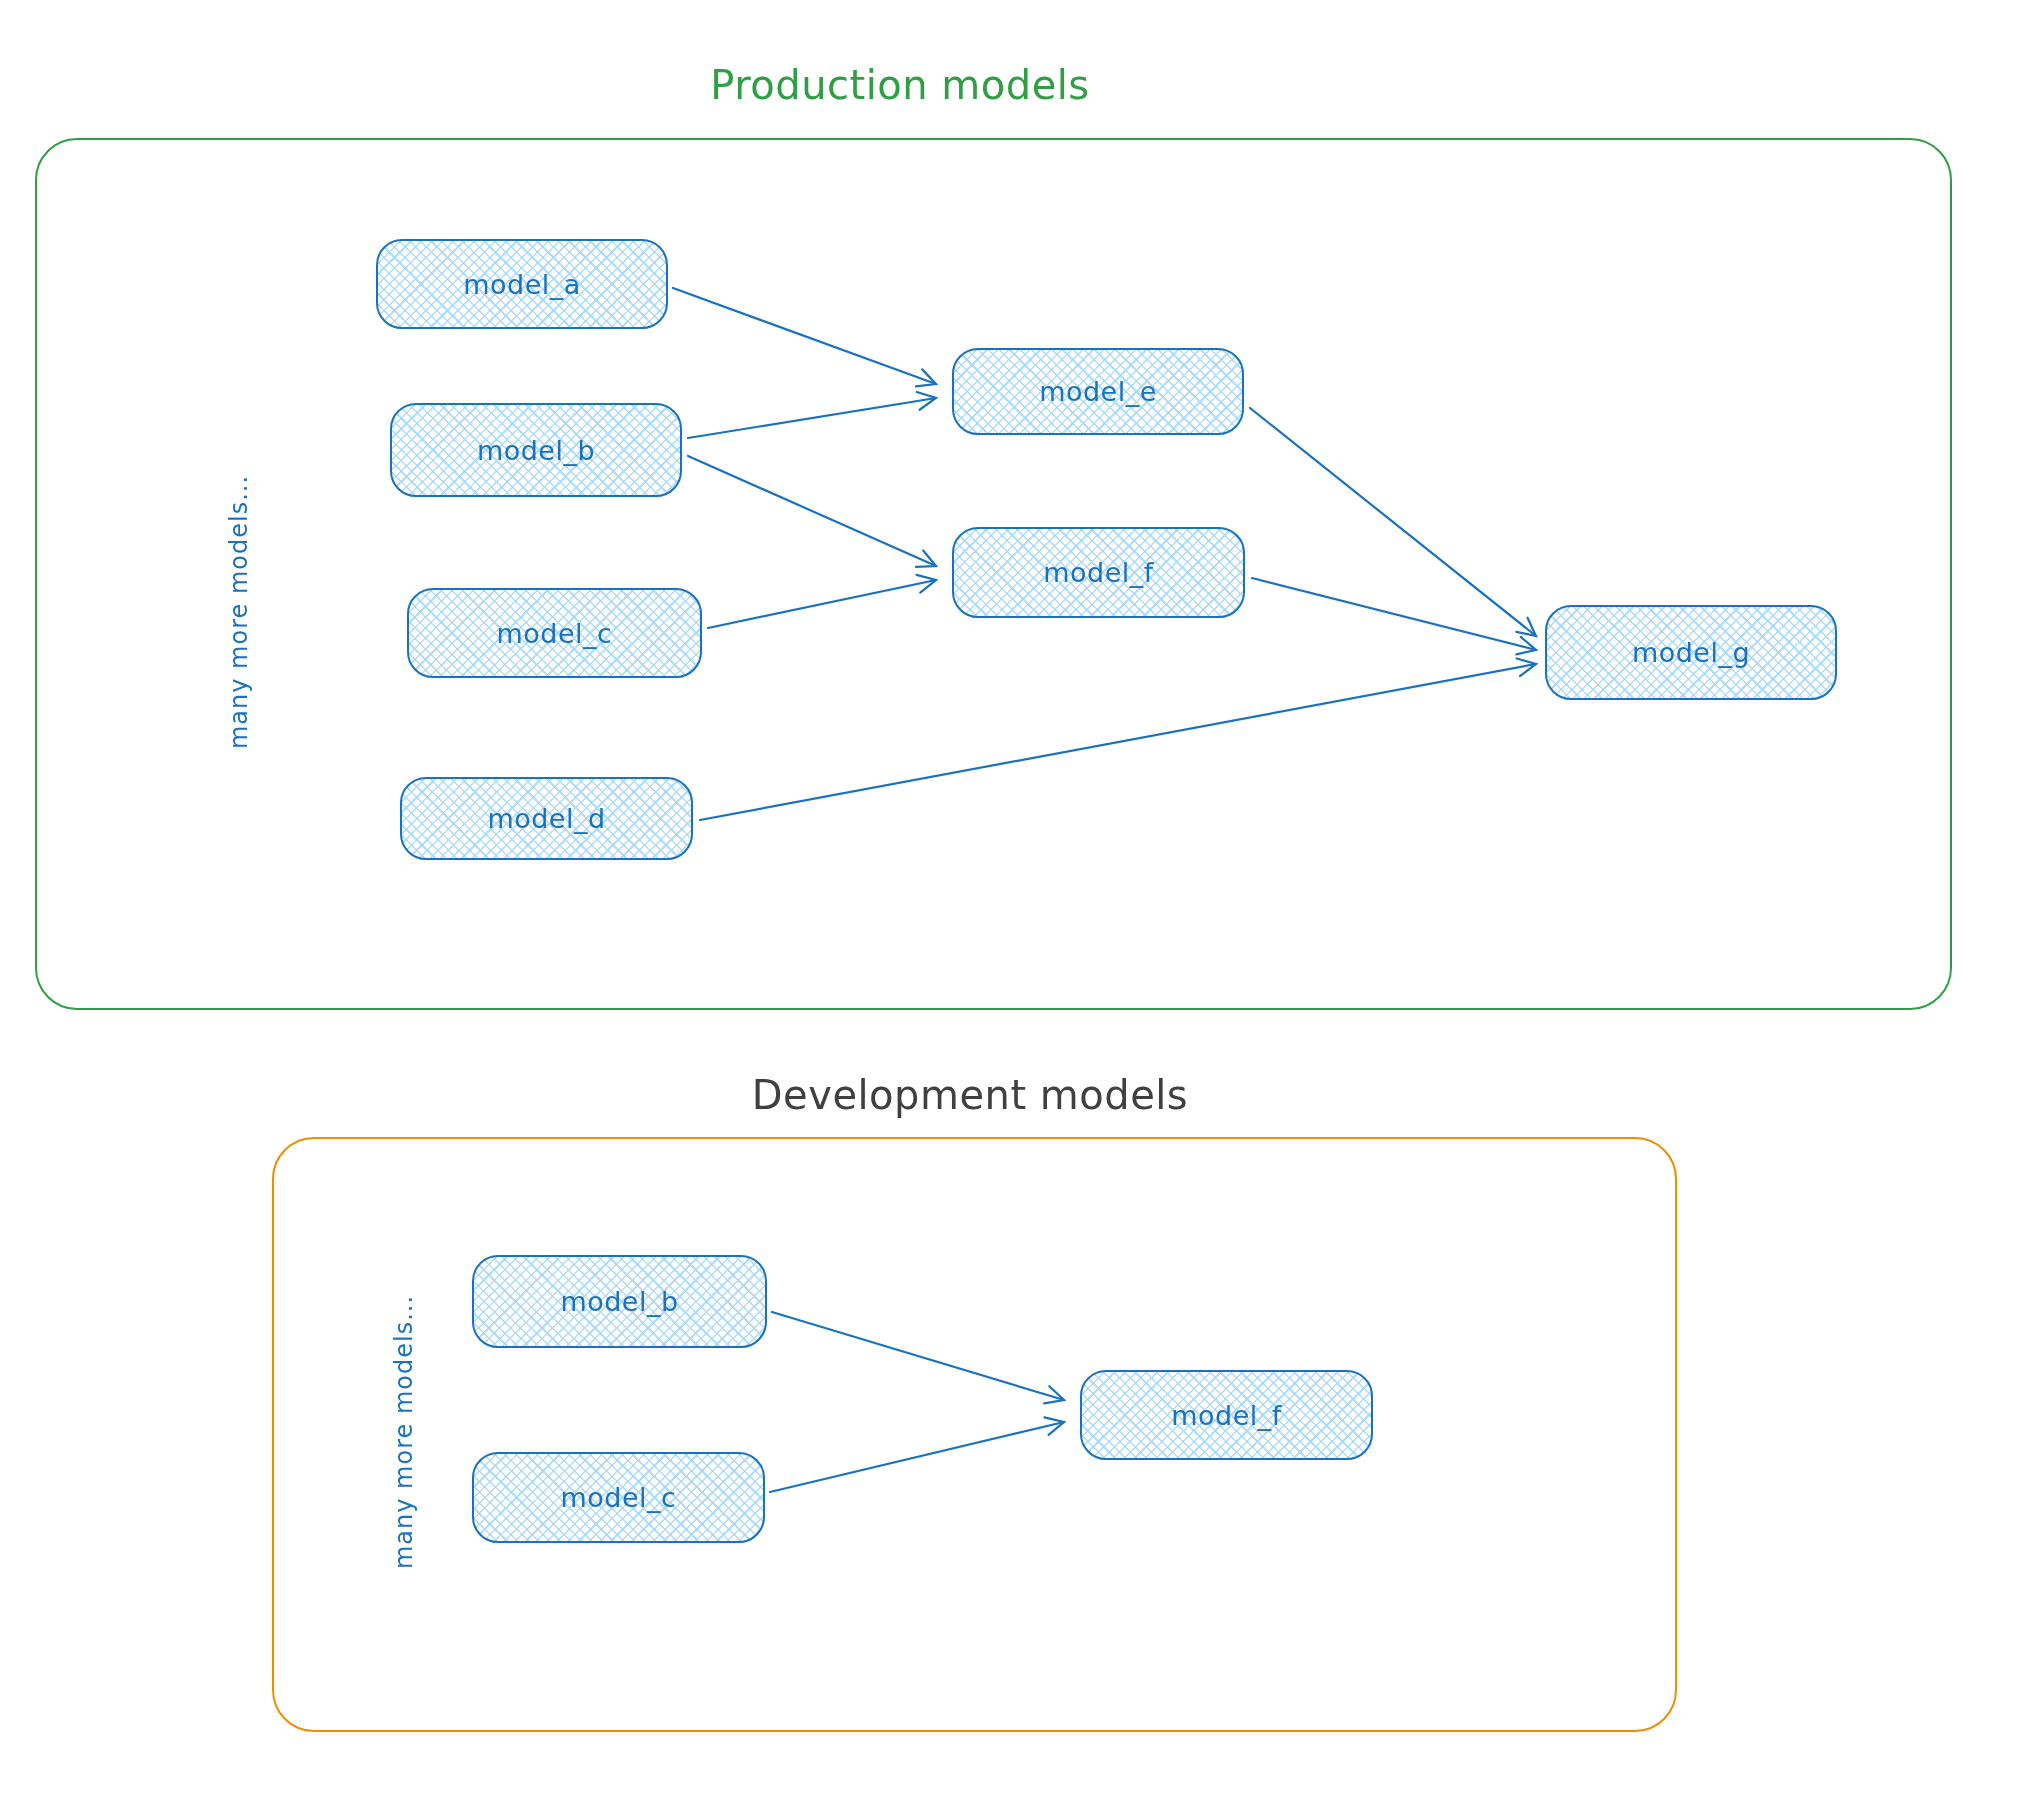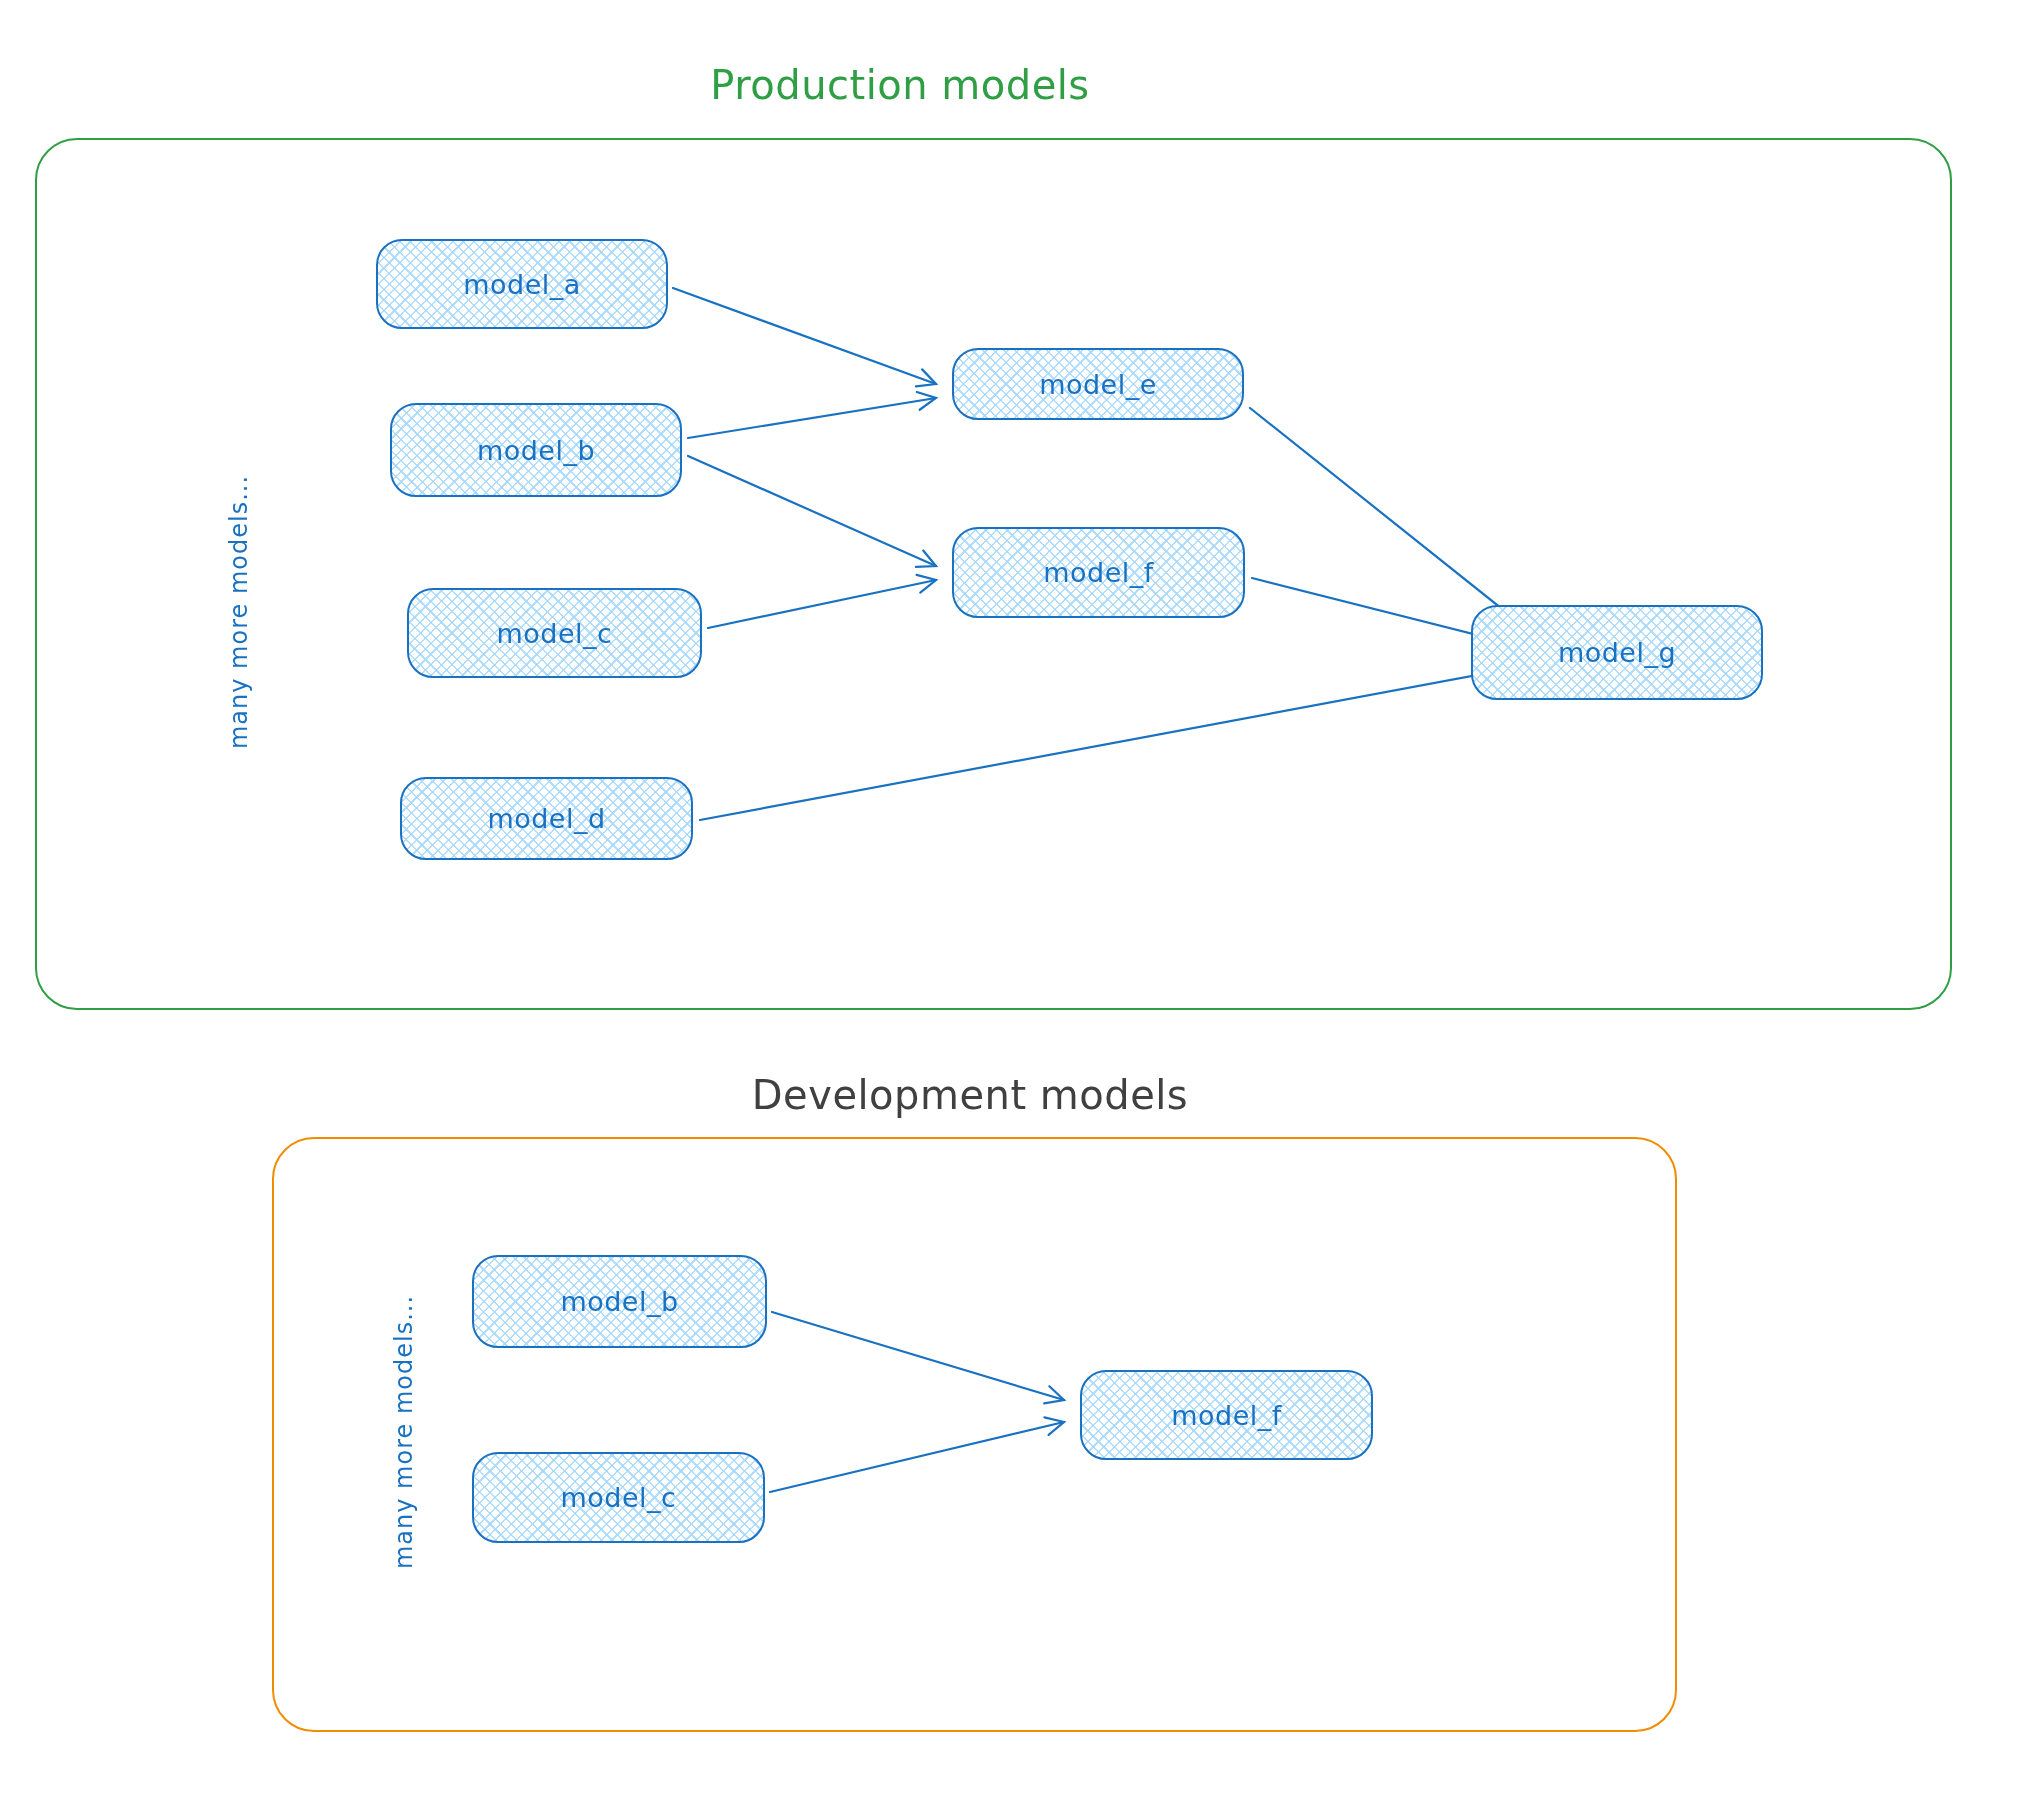--- a/index.html
+++ b/index.html
@@ -111,27 +111,27 @@
   </div>
   <div class="node" style="left:390px; top:403px; width:292px; height:94px;">
     <span>model_b</span>
   </div>
   <div class="node" style="left:407px; top:588px; width:295px; height:90px;">
     <span>model_c</span>
   </div>
   <div class="node" style="left:400px; top:777px; width:293px; height:83px;">
     <span>model_d</span>
   </div>
-  <div class="node" style="left:952px; top:348px; width:292px; height:72px;">
+  <div class="node" style="left:952px; top:348px; width:292px; height:87px;">
     <span>model_e</span>
   </div>
   <div class="node" style="left:952px; top:527px; width:293px; height:91px;">
     <span>model_f</span>
   </div>
-  <div class="node" style="left:1471px; top:605px; width:292px; height:95px;">
+  <div class="node" style="left:1545px; top:605px; width:292px; height:95px;">
     <span>model_g</span>
   </div>
 
   <div class="node" style="left:472px; top:1255px; width:295px; height:93px;">
     <span>model_b</span>
   </div>
   <div class="node" style="left:472px; top:1452px; width:293px; height:91px;">
     <span>model_c</span>
   </div>
   <div class="node" style="left:1080px; top:1370px; width:293px; height:90px;">

